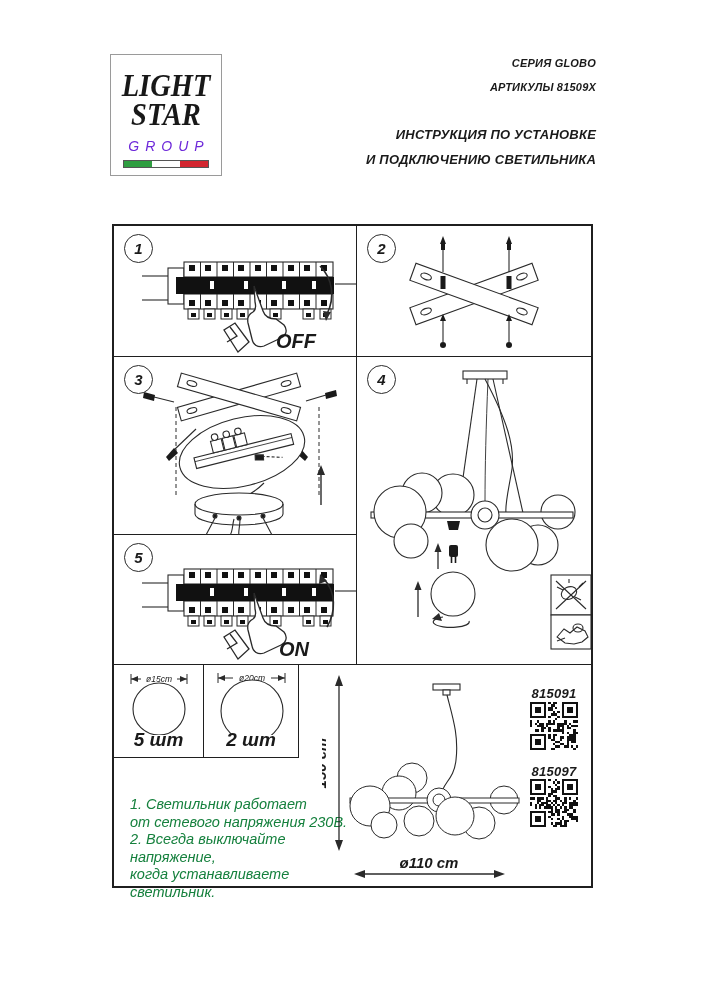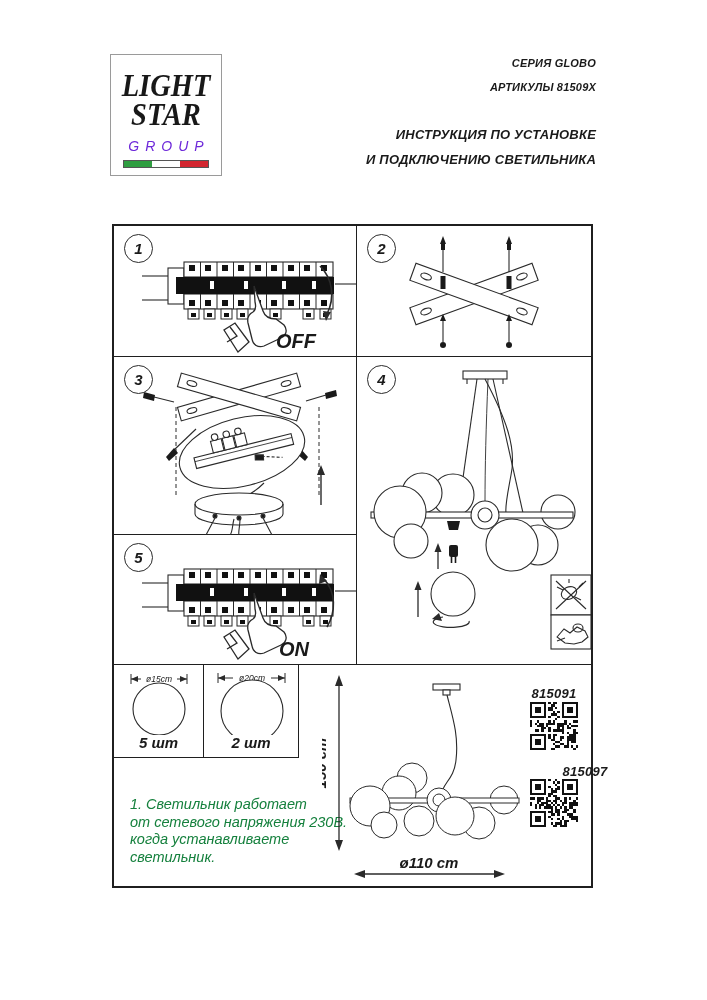--- a/index.html
+++ b/index.html
@@ -30,21 +30,21 @@
   .b-b{border-bottom:1.5px solid #1f1f1f;}
   .b-t{border-top:1.5px solid #1f1f1f;}
   .stepnum{position:absolute;left:10px;top:8px;width:27px;height:27px;border:1.5px solid #2b2b2b;
            border-radius:50%;display:flex;align-items:center;justify-content:center;
            font-size:15px;font-weight:600;background:#fff;z-index:3;}
   .illus{position:absolute;left:0;top:0;}
 
   
   .shadebox{position:absolute;box-sizing:border-box;}
   .shadebox .cnt{position:absolute;left:0;right:0;bottom:6px;text-align:center;
-                 font-size:15px;font-weight:700;}
+                 font-size:19px;font-weight:700;}
   #notes{left:16px;top:131px;width:230px;font-size:14.5px;line-height:17.5px;color:#15803d;}
   .qr-label{position:absolute;width:50px;text-align:center;font-size:13px;font-weight:700;letter-spacing:.3px;}
   .qr{position:absolute;width:48px;height:48px;}
 </style>
 </head>
 <body>
 
 <div id="page">
 
   <div id="logo" class="abs">
@@ -427,20 +427,21 @@
           <rect x="29" y="7" width="38" height="11" fill="#fff"></rect>
           <text x="48" y="16" font-size="8.5" text-anchor="middle">ø20cm</text>
           <circle cx="48" cy="46" r="31" stroke="#2a2a2a" stroke-width="1.1" fill="#fff"></circle>
         </svg>
         <div class="cnt">2 шт</div>
       </div>
 
       <div id="notes" class="abs">
         <div>1. Светильник работает</div>
         <div>от сетевого напряжения 230В.</div>
+        <div>2. Всегда выключайте напряжение,</div>
         <div>когда устанавливаете светильник.</div>
       </div>
 
       <svg class="abs" style="left:208px;top:0;" width="269" height="222" viewBox="0 0 269 222">
         <g>
           <line x1="17" y1="16" x2="17" y2="180" stroke="#2a2a2a" stroke-width="1.3"></line>
           <path d="M17,10 l-4,11 8,0 z" fill="#2a2a2a"></path>
           <path d="M17,186 l-4,-11 8,0 z" fill="#2a2a2a"></path>
           <text x="4" y="98" font-size="15" font-weight="700" text-anchor="middle" transform="rotate(-90 4 98)">150 cm</text>
         </g>
@@ -588,21 +589,21 @@
             <rect x="1" y="1" width="5" height="5" fill="#fff"></rect>
             <rect x="2" y="2" width="3" height="3" fill="#111"></rect>
             <rect x="14" y="0" width="7" height="7" fill="#111"></rect>
             <rect x="15" y="1" width="5" height="5" fill="#fff"></rect>
             <rect x="16" y="2" width="3" height="3" fill="#111"></rect>
             <rect x="0" y="14" width="7" height="7" fill="#111"></rect>
             <rect x="1" y="15" width="5" height="5" fill="#fff"></rect>
             <rect x="2" y="16" width="3" height="3" fill="#111"></rect>
           </svg>
         </div>
-      <div class="qr-label" style="left:415px;top:99px;margin-left:31px;">815097</div>
+      <div class="qr-label" style="left:415px;top:99px;">815097</div>
       <div class="qr" style="left:416px;top:114px;">
           <svg width="48" height="48" viewBox="0 0 21 21" shape-rendering="crispEdges">
             <rect width="21" height="21" fill="#fff"></rect>
             <rect x="8" y="0" width="1" height="1" fill="#111"></rect>
             <rect x="11" y="0" width="1" height="1" fill="#111"></rect>
             <rect x="10" y="1" width="1" height="1" fill="#111"></rect>
             <rect x="12" y="1" width="1" height="1" fill="#111"></rect>
             <rect x="11" y="2" width="1" height="1" fill="#111"></rect>
             <rect x="8" y="3" width="1" height="1" fill="#111"></rect>
             <rect x="12" y="3" width="1" height="1" fill="#111"></rect>

